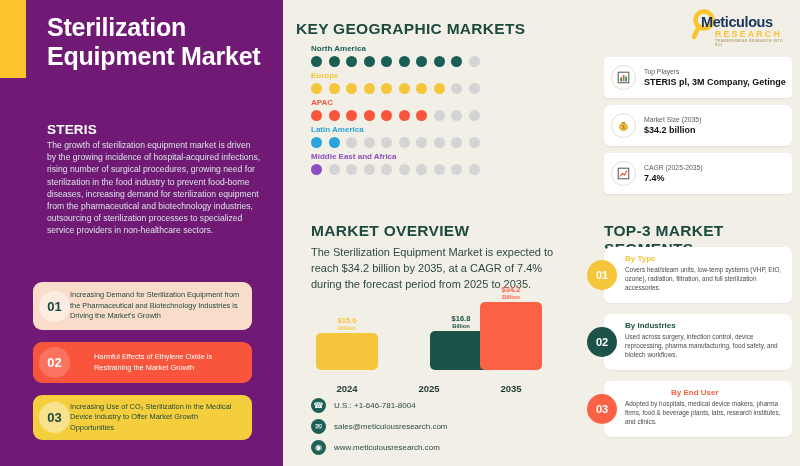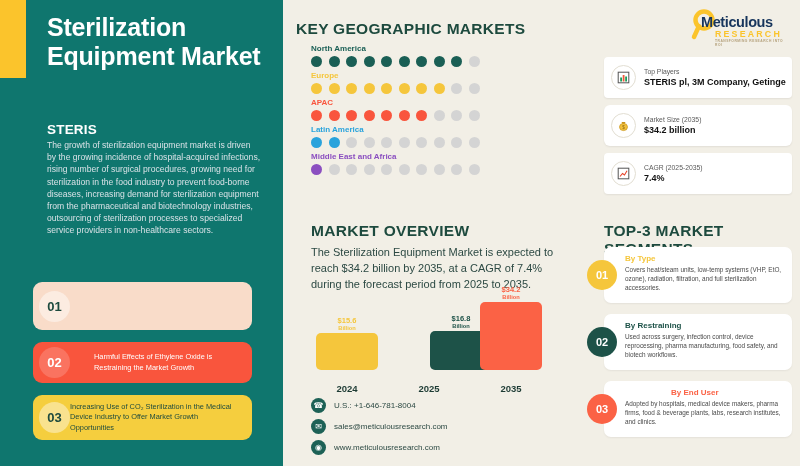--- a/index.html
+++ b/index.html
@@ -8,21 +8,21 @@
     font-family:"Liberation Sans", sans-serif;
     background:#F2EFE6;
     overflow:hidden;
     position:relative;
   }
   .page { width:800px; height:466px; position:relative; background:#F2EFE6; }
 
   
   .left-panel {
     position:absolute; left:0; top:0; width:283px; height:466px;
-    background:#0f766e;
+    background:#701a75;
   }
   .yellow-bar {
     position:absolute; left:0; top:0; width:26px; height:78px;
     background:#FBC42C;
   }
   .title {
     position:absolute; left:47px; top:13px; width:215px;
     color:#FFFFFF; font-size:25px; font-weight:bold; line-height:1.17;
     letter-spacing:-0.2px;
   }
@@ -152,20 +152,21 @@
 <div class="page">
 
   <div class="left-panel">
     <div class="yellow-bar"></div>
     <div class="title">Sterilization Equipment Market</div>
     <div class="drivers-head">STERIS</div>
     <div class="drivers-body">The growth of sterilization equipment market is driven by the growing incidence of hospital-acquired infections, rising number of surgical procedures, growing need for sterilization in the food industry to prevent food-borne diseases, increasing demand for sterilization equipment from the pharmaceutical and biotechnology industries, outsourcing of sterilization processes to specialized service providers in non-healthcare sectors.</div>
 
     <div class="driver-card dc1" style="background: rgb(249, 220, 201);">
       <div class="num-halo">01</div>
+      <div class="driver-txt">Increasing Demand for Sterilization Equipment from the Pharmaceutical and Biotechnology Industries is Driving the Market's Growth</div>
     </div>
     <div class="driver-card dc2" style="background: rgb(249, 85, 61);">
       <div class="num-halo">02</div>
       <div class="driver-txt">Harmful Effects of Ethylene Oxide is Restraining the Market Growth</div>
     </div>
     <div class="driver-card dc3" style="background: rgb(245, 206, 62);">
       <div class="num-halo">03</div>
       <div class="driver-txt">Increasing Use of CO₂ Sterilization in the Medical Device Industry to Offer Market Growth Opportunities</div>
     </div>
   </div>
@@ -342,21 +343,21 @@
   <div class="seg-card" id="seg1">
     <div class="seg-badge" style="background: rgb(245, 198, 60);">01</div>
     <div class="seg-body">
       <div class="seg-title" style="color: rgb(245, 198, 60);">By Type</div>
       <div class="seg-desc">Covers heat/steam units, low-temp systems (VHP, EtO, ozone), radiation, filtration, and full sterilization accessories.</div>
     </div>
   </div>
   <div class="seg-card" id="seg2">
     <div class="seg-badge" style="background: rgb(29, 82, 72);">02</div>
     <div class="seg-body">
-      <div class="seg-title" style="color: rgb(29, 82, 72);">By Restraining</div>
+      <div class="seg-title" style="color: rgb(29, 82, 72);">By Industries</div>
       <div class="seg-desc">Used across surgery, infection control, device reprocessing, pharma manufacturing, food safety, and biotech workflows.</div>
     </div>
   </div>
   <div class="seg-card" id="seg3">
     <div class="seg-badge" style="background: rgb(251, 98, 69);">03</div>
     <div class="seg-body">
       <div class="seg-title" style="color: rgb(251, 98, 69); padding-left: 46px;">By End User</div>
       <div class="seg-desc">Adopted by hospitals, medical device makers, pharma firms, food &amp; beverage plants, labs, research institutes, and clinics.</div>
     </div>
   </div>

